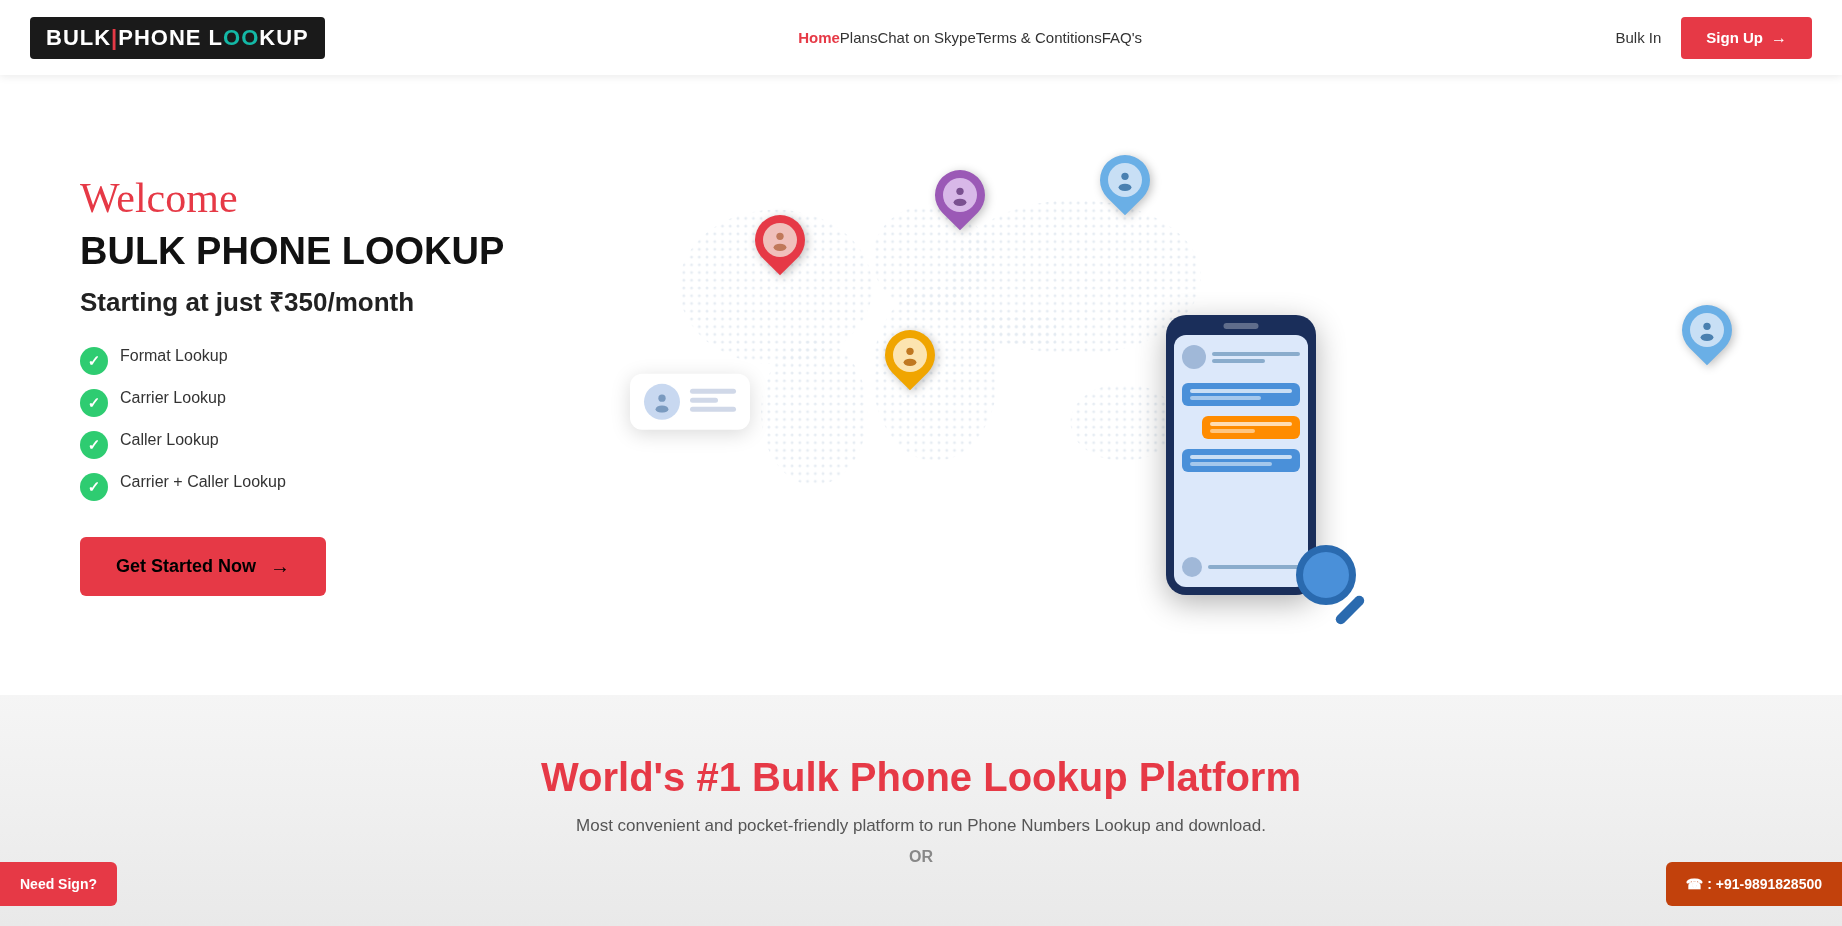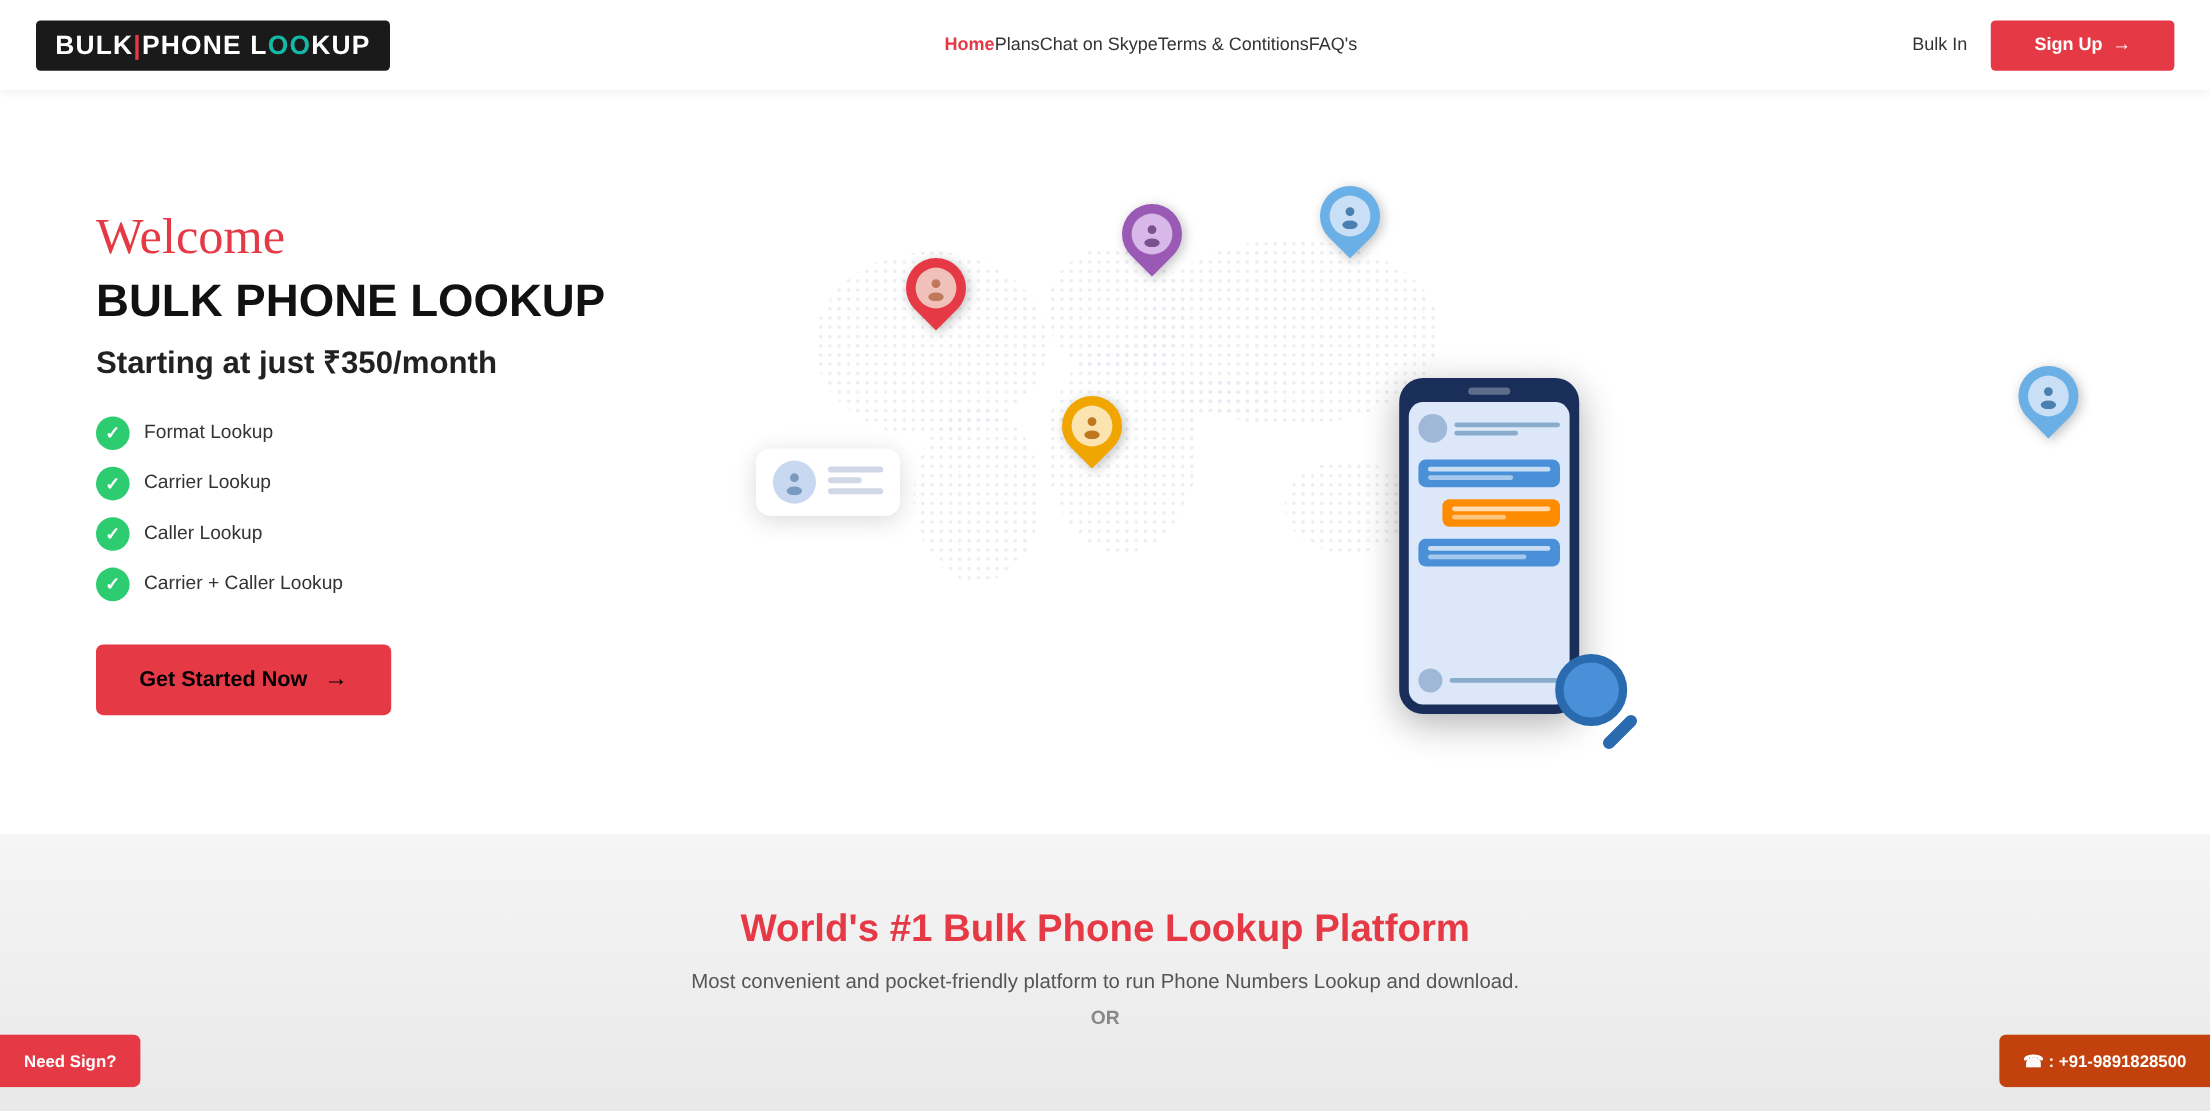--- a/index.html
+++ b/index.html
@@ -61,21 +61,21 @@
     .signin-link {
       text-decoration: none;
       color: #333;
       font-size: 15px;
       font-weight: 500;
     }
     .signup-btn {
       background: #e63946;
       color: #fff;
       border: none;
-      padding: 12px 36px;
+      padding: 12px 25px;
       font-size: 15px;
       font-weight: 600;
       border-radius: 4px;
       cursor: pointer;
       display: flex;
       align-items: center;
       gap: 8px;
     }
     .signup-btn .arrow { font-size: 16px; }
 
@@ -111,21 +111,20 @@
       font-weight: 600;
       color: #222;
       margin-bottom: 28px;
     }
     .feature-list {
       list-style: none;
       margin-bottom: 36px;
     }
     .feature-list li {
       display: flex;
-      align-items: center;
       gap: 12px;
       margin-bottom: 14px;
       font-size: 16px;
       color: #333;
     }
     .check-icon {
       width: 28px;
       height: 28px;
       border-radius: 50%;
       background: #2ecc71;
@@ -235,21 +234,21 @@
     .pin.red { top: 60px; left: 160px; }
     .pin.purple { top: 20px; left: 320px; }
 
     
     .bottom-section {
       background: linear-gradient(180deg, #f5f5f5 0%, #e8e8e8 100%);
       padding: 60px 40px 80px;
       text-align: center;
     }
     .bottom-title {
-      font-size: 32px;
+      font-size: 40px;
       font-weight: 700;
       color: #e63946;
       margin-bottom: 16px;
     }
     .bottom-subtitle {
       font-size: 17px;
       color: #555;
       margin-bottom: 12px;
     }
     .or-text {

